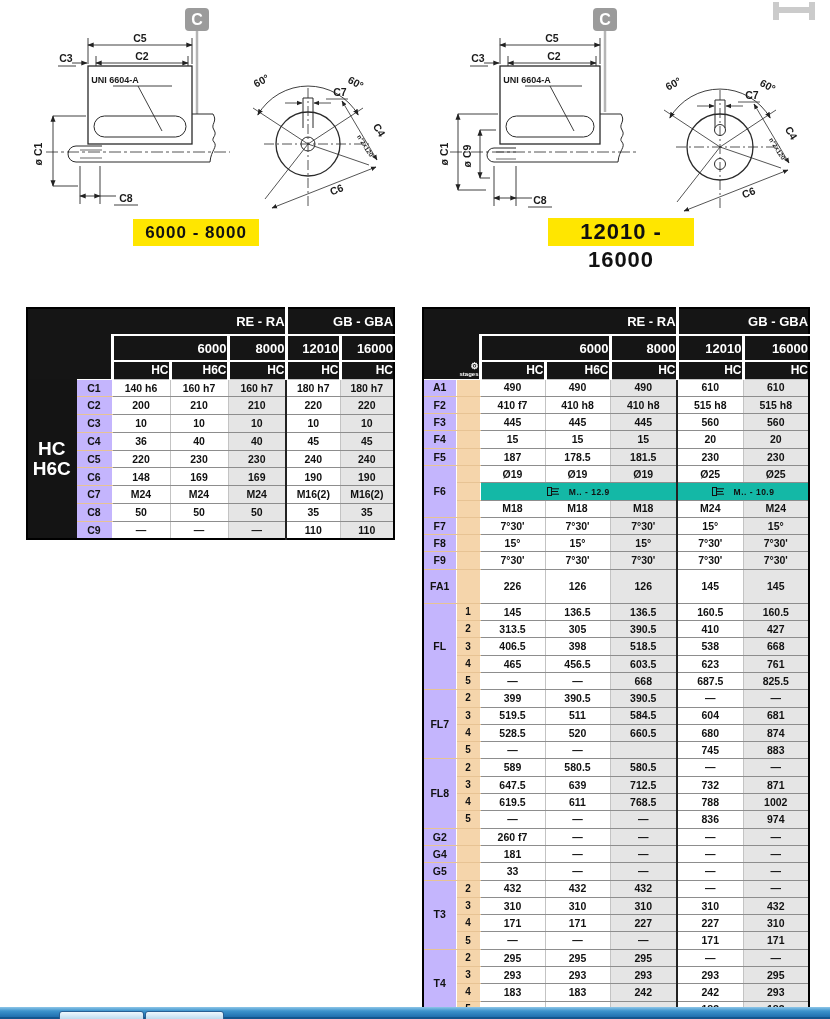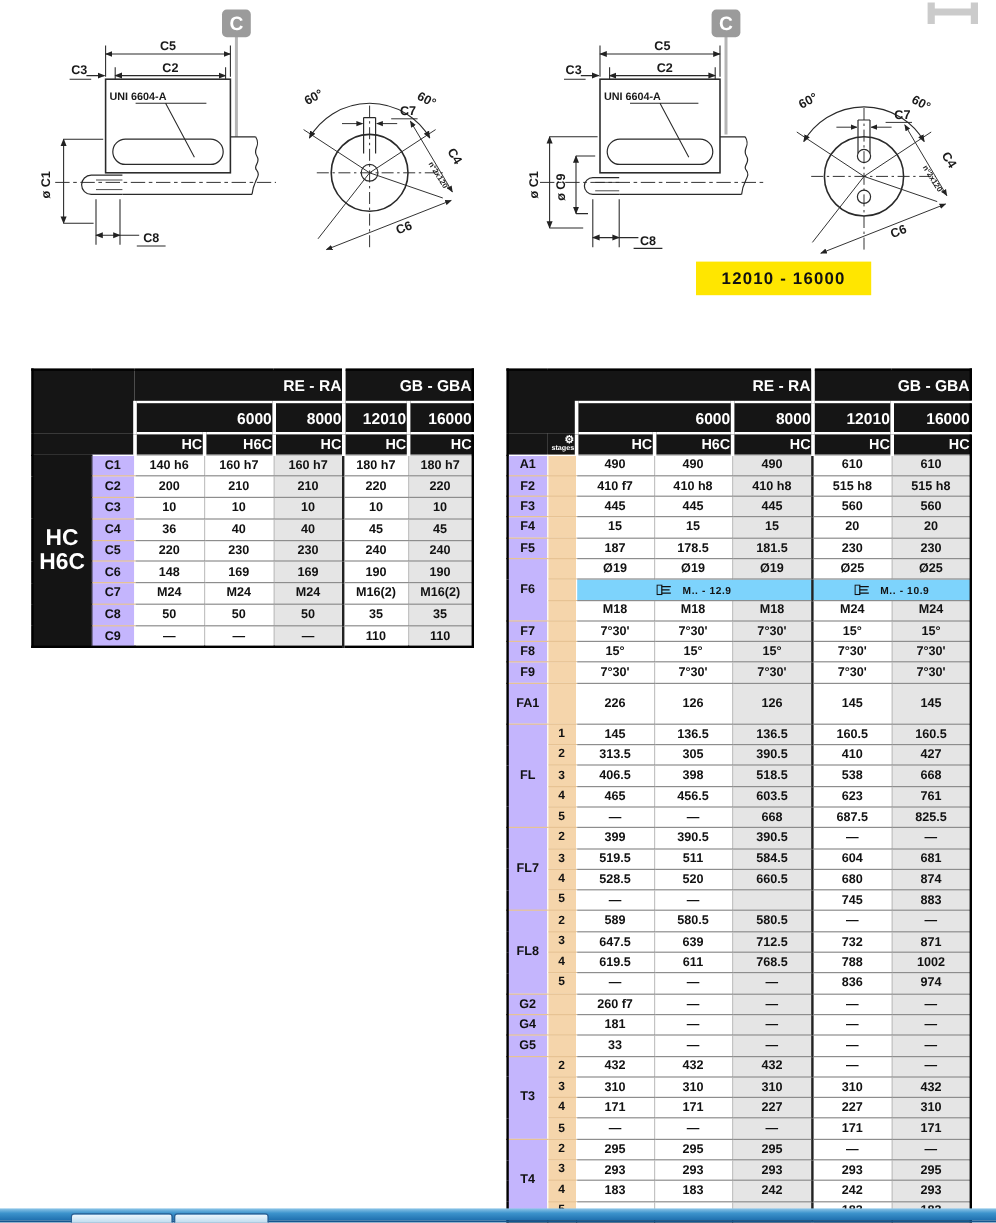--- a/index.html
+++ b/index.html
@@ -25,21 +25,21 @@
   .h-stages{font-size:6px;line-height:1;}
   .gear{display:block;font-size:9px;line-height:9px;color:#fff;}
   .stages-word{display:block;font-size:6px;color:#fff;}
   .dim-table td{padding:0;text-align:center;font-weight:700;font-size:10.5px;color:#111;
                 background:#fff;border:1px solid #c3c3c3;border-bottom:1px solid #8d8d8d;line-height:1;}
   td.shade{background:#e5e5e5;}
   td.gsep{border-left:2px solid #222;}
   td.lbl{background:#c4b5fd;border:1px solid #fff;border-bottom:1px solid #e7c394;}
   td.stage{background:#f5d5ab;border:1px solid #fff;border-bottom:1px solid #e7c394;font-size:10px;}
   td.sideblock{background:#141414;color:#fff;font-size:19px;line-height:1.05;border:1px solid #141414;}
-  td.boltcell{font-size:8.5px;background:#7dd3fc;}
+  td.boltcell{font-size:8.5px;background:#14b8a6;}
   td.boltcell svg{vertical-align:-1px;margin-right:9px;}
   .boltxt{letter-spacing:0.5px;}
   
   #corner-glyph{position:absolute;left:768px;top:0;}
   #taskbar{position:absolute;left:0;top:1007px;width:830px;height:12px;
            background:linear-gradient(180deg,#8ec6e8 0%,#3c93cc 40%,#1f6fae 100%);
            border-bottom:2px solid #14568e;box-sizing:border-box;}
   .tb-btn{position:absolute;top:1011px;height:10px;border:1px solid #2a5f93;border-radius:3px;
           background:linear-gradient(180deg,#f0f8fd,#a9cfe9);}
   #tb-btn-1{left:59px;width:83px;}
@@ -183,21 +183,22 @@
     <g>
       <text class="dt" transform="rotate(-28 247 85)" x="247" y="85">60°</text>
       <text class="dt" transform="rotate(28 338 87)" x="338" y="87">60°</text>
       <text class="dt" x="324" y="97">C7</text>
       <text class="dt" transform="rotate(58 360 133)" x="360" y="133">C4</text>
       <text class="dt tiny" transform="rotate(58 348 149)" x="348" y="149">n°2x120°</text>
       <text class="dt" transform="rotate(-22 322 194)" x="322" y="194">C6</text>
     </g>
   </svg>
 
-  <div class="caption" style="left:580px;top:218px;width:146px;height:28px;line-height:28px;font-size:14px">12010 - 16000</div>
+  <div class="caption" style="left:133px;top:219px;width:126px;height:27px;line-height:27px">6000 - 8000</div>
+  <div class="caption" style="left:548px;top:218px;width:146px;height:28px;line-height:28px;font-size:22px">12010 - 16000</div>
 
   <table id="left-table" class="dim-table" style="left:26px;top:307px;width:367px">
     <colgroup>
       <col style="width:49px">
         <col style="width:36px">
         <col style="width:58px">
         <col style="width:58px">
       <col style="width:58px">
         <col style="width:54px">
         <col style="width:54px">

